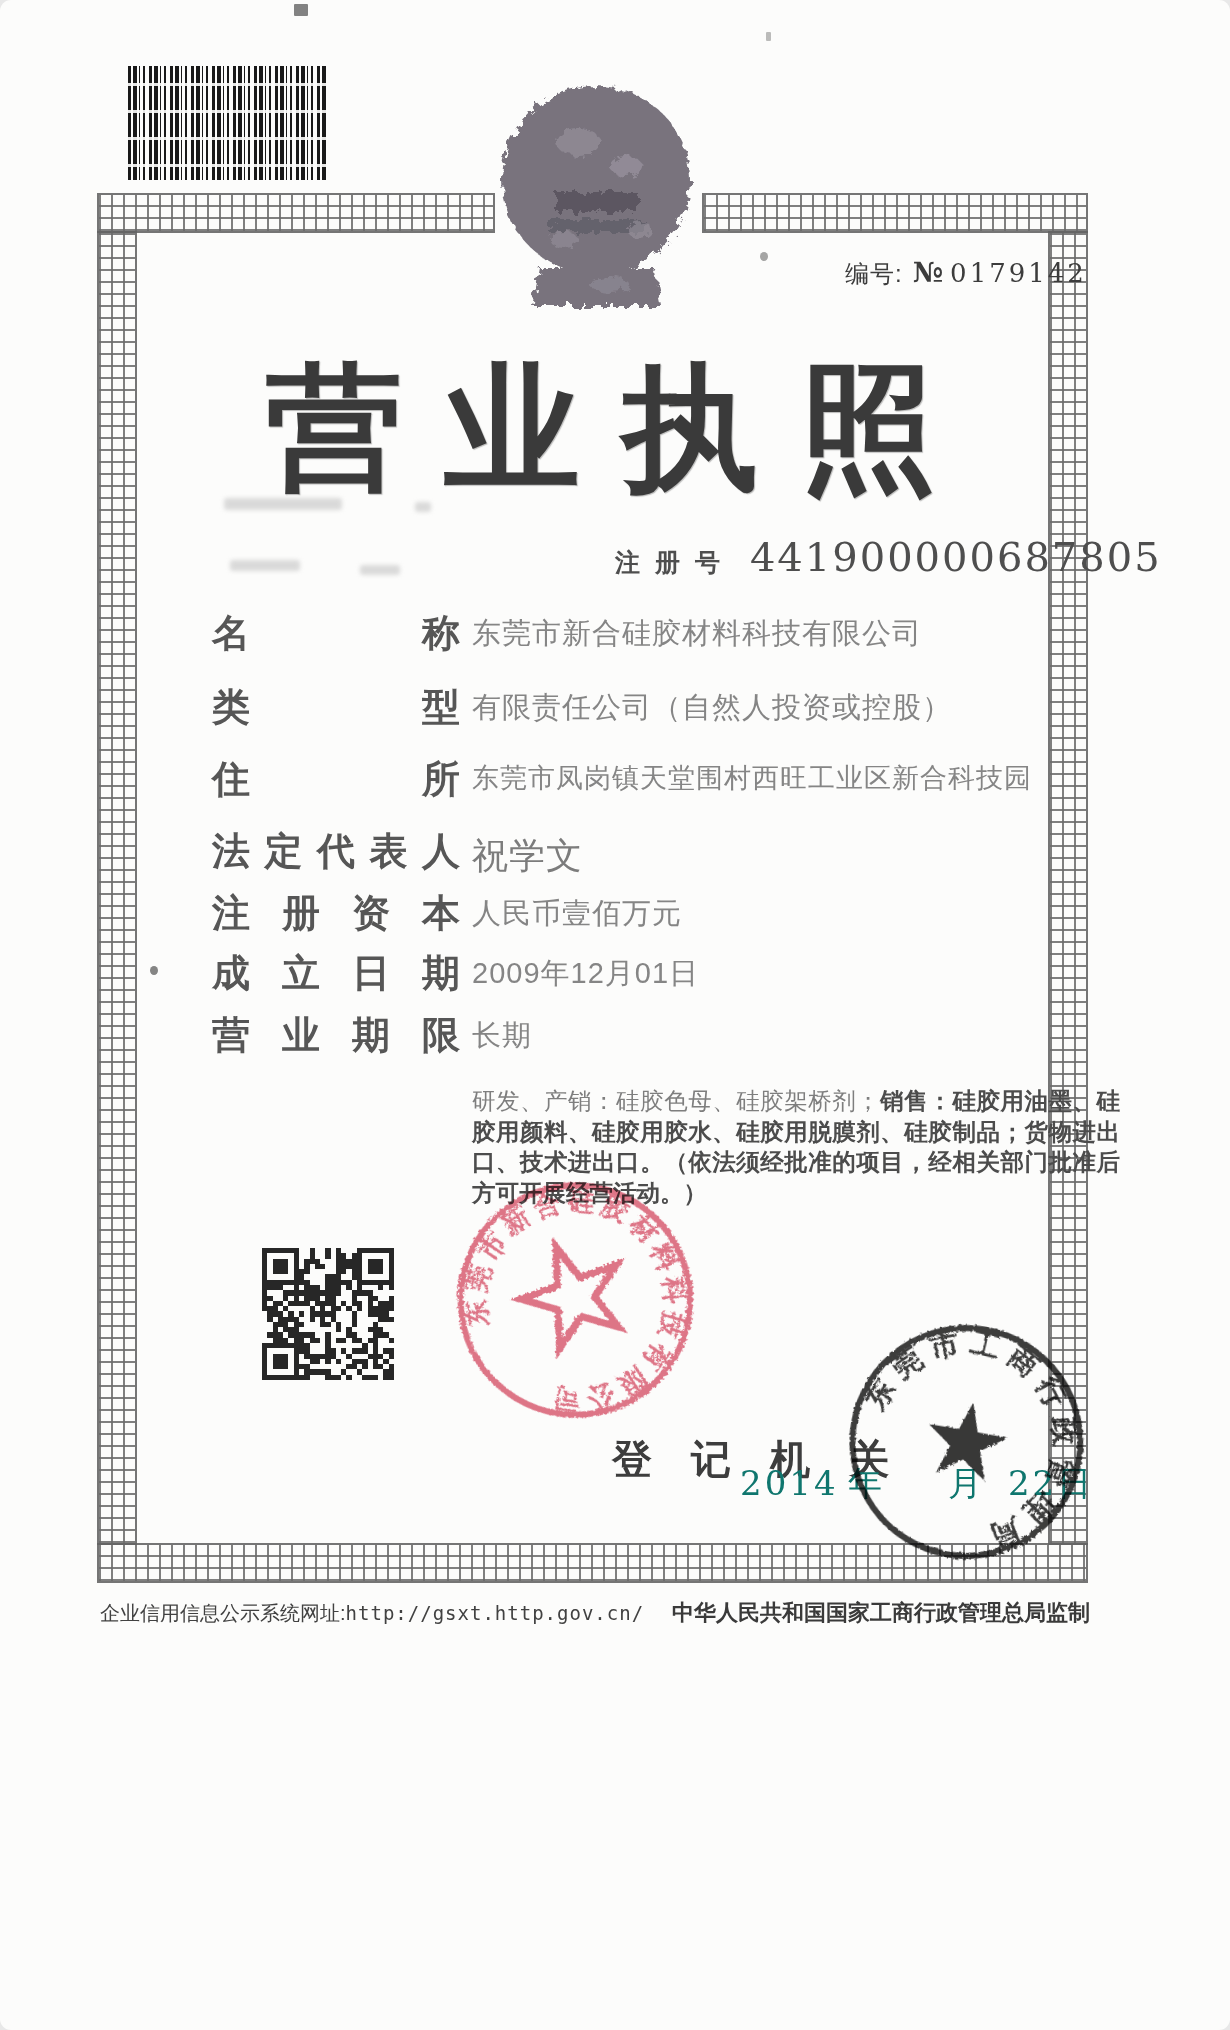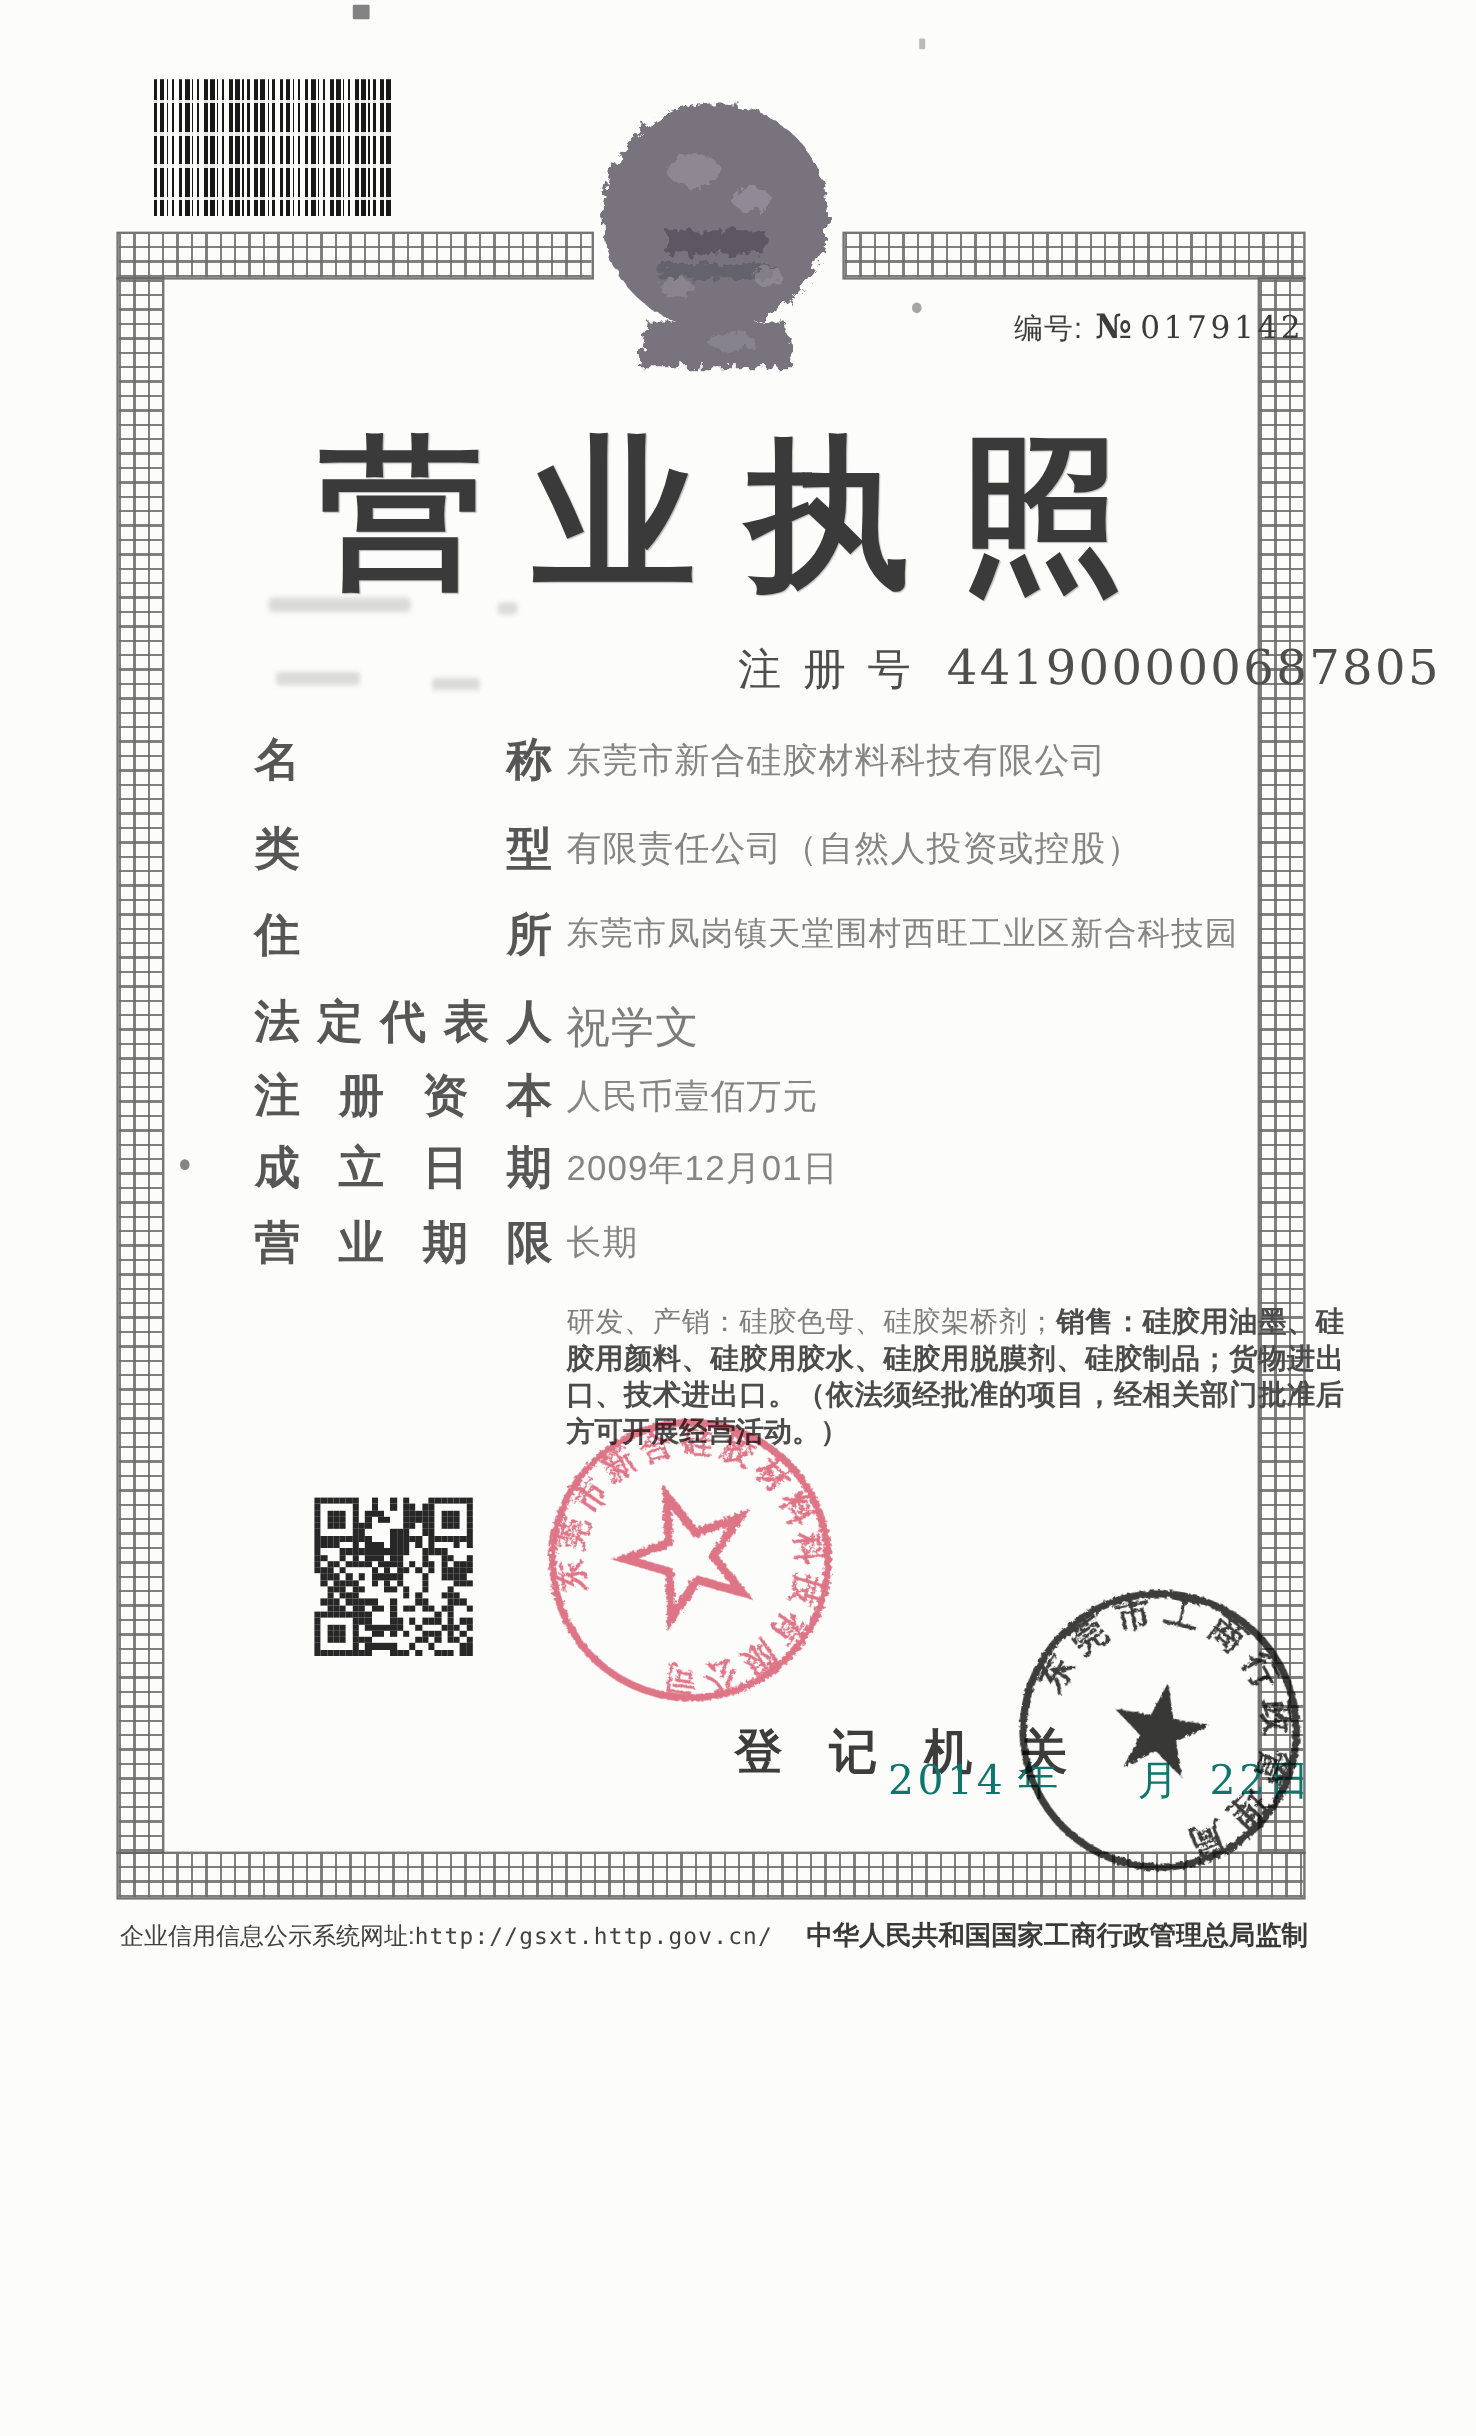--- a/index.html
+++ b/index.html
@@ -1,37 +1,37 @@
 <!DOCTYPE html>
 <html><head>
 <meta charset="utf-8">
 <style>
   html,body{margin:0;padding:0;background:#e8e8e8;}
   .page{position:relative;width:1230px;height:2030px;margin:0 auto;background:#fcfcfb;
-        font-family:"Liberation Sans","DejaVu Sans",sans-serif;overflow:hidden;color:#444;}
+        font-family:"Liberation Sans","DejaVu Sans",sans-serif;overflow:hidden;color:#444;border-radius:11px;}
   
   .band{position:absolute;border:2px solid #636363;box-sizing:border-box;opacity:.88;
         background:
           repeating-linear-gradient(90deg, rgba(85,85,85,.85) 0 2px, transparent 2px 12px),
           repeating-linear-gradient(0deg,  rgba(85,85,85,.85) 0 2px, transparent 2px 12px);}
   
   .barcode{position:absolute;left:128px;top:66px;width:198px;height:114px;
         background:
           repeating-linear-gradient(0deg, transparent 0 13px, rgba(252,252,251,.9) 13px 16px, transparent 16px 27px),
           repeating-linear-gradient(90deg,#191919 0 3px,transparent 3px 5px,#191919 5px 9px,transparent 9px 11px,#191919 11px 12px,transparent 12px 15px,#191919 15px 17px,transparent 17px 21px);}
   
   .emblem{position:absolute;left:490px;top:80px;width:214px;height:250px;}
   
   .serial{position:absolute;left:845px;top:256px;font-size:24px;color:#3c3c3c;letter-spacing:1px;}
   .serial .sym{font-family:"DejaVu Serif",serif;font-weight:bold;font-size:28px;padding:0 6px 0 10px;}
   .serial .num{font-family:"DejaVu Serif",serif;font-size:26px;letter-spacing:3px;}
   .biz-title{position:absolute;left:266px;top:338px;font-size:136px;font-weight:bold;color:#3a3a3a;
         letter-spacing:42px;white-space:nowrap;text-shadow:1px 1px 1px rgba(60,60,60,.35);}
   .regno{position:absolute;left:615px;top:534px;white-space:nowrap;}
-  .regno .lbl{font-size:36px;font-weight:400;color:#4e4e4e;letter-spacing:4px;}
+  .regno .lbl{font-size:25px;font-weight:700;color:#4e4e4e;letter-spacing:4px;}
   .regno .num{font-family:"DejaVu Serif",serif;font-size:40px;color:#4e4e4e;letter-spacing:2px;padding-left:26px;}
   
   .row{position:absolute;left:212px;white-space:nowrap;}
   .flabel{display:inline-block;width:248px;font-size:38px;font-weight:600;color:#565656;
         text-align:justify;text-align-last:justify;vertical-align:top;}
   .fvalue{position:absolute;left:260px;top:6px;font-size:29px;color:#858585;letter-spacing:1px;}
   .v-addr{font-size:27px;}
   .v-rep{font-size:36px;color:#7c7c7c;}
   .scope{position:absolute;left:472px;top:1086px;width:648px;font-size:23.5px;line-height:30.5px;
         color:#7e7e7e;text-align:justify;white-space:normal;}

